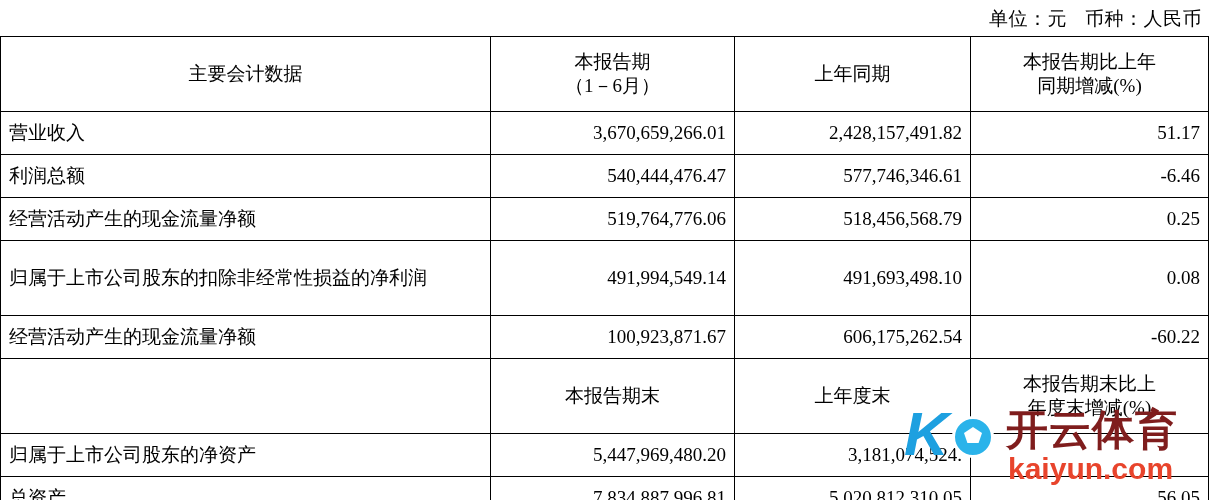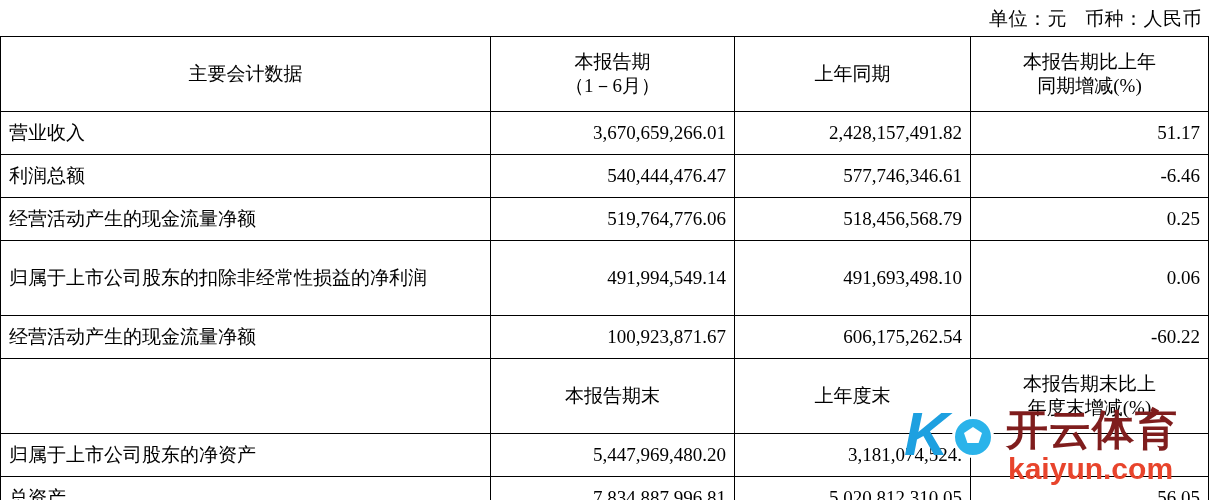--- a/index.html
+++ b/index.html
@@ -190,21 +190,21 @@
         <td class="lbl">经营活动产生的现金流量净额</td>
         <td class="num">519,764,776.06</td>
         <td class="num">518,456,568.79</td>
         <td class="chg">0.25</td>
       </tr>
 
       <tr>
         <td class="lbl tall">归属于上市公司股东的扣除非经常性损益的净利润</td>
         <td class="num">491,994,549.14</td>
         <td class="num">491,693,498.10</td>
-        <td class="chg">0.06</td>
+        <td class="chg">0.08</td>
       </tr>
 
       <tr>
         <td class="lbl">经营活动产生的现金流量净额</td>
         <td class="num">100,923,871.67</td>
         <td class="num">606,175,262.54</td>
         <td class="chg">-60.22</td>
       </tr>
 
       <tr>

